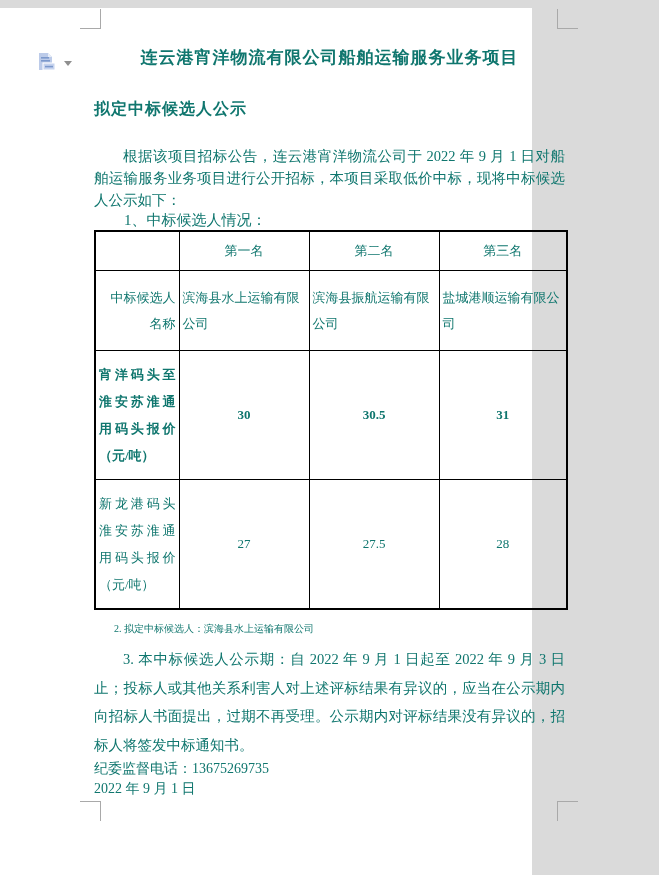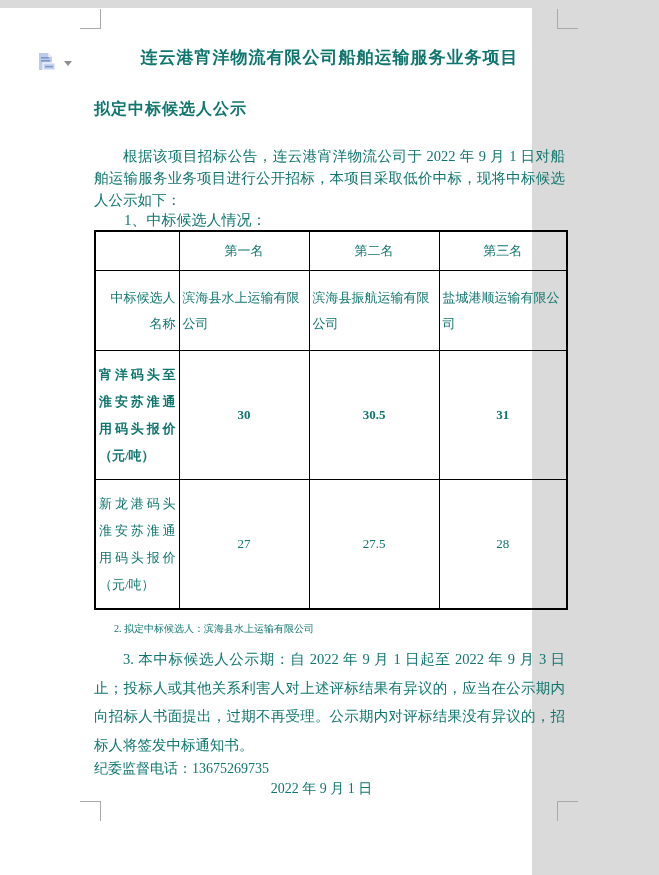--- a/index.html
+++ b/index.html
@@ -133,21 +133,21 @@
   .sign-name {
     margin-top: 6px;
     font-size: 14px;
     line-height: 19.5px;
     text-align: right;
     padding-right: 2px;
   }
   .sign-date {
     font-size: 14px;
     line-height: 19.5px;
-    text-align: center;
+    text-align: left;
     padding-right: 16px;
   }
 </style>
 </head>
 <body>
 
 <div class="canvas">
   <div class="page">
 
     <div class="crop crop-tl"></div>

